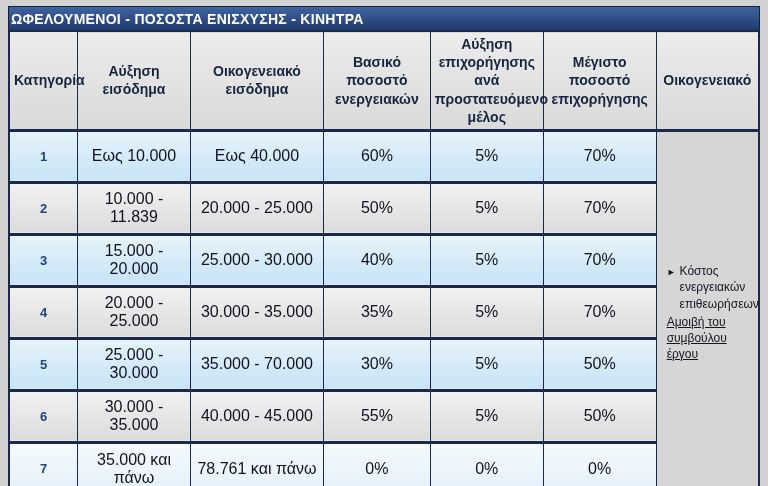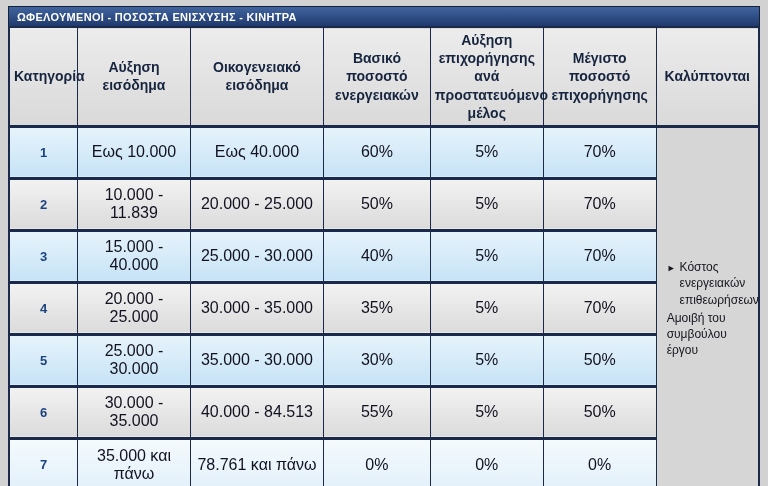--- a/index.html
+++ b/index.html
@@ -31,22 +31,22 @@
   .wrap{padding:6px 8px 8px 8px;}
   .page-title{
     font-size:13px;font-weight:bold;color:#15151f;
     letter-spacing:0.2px;
     margin:2px 0 8px 2px;
   }
   .table-block{width:752px;}
   .banner{
     background:linear-gradient(180deg,var(--banner-bg-top) 0%,var(--banner-bg-bottom) 100%);
     color:#ffffff;
-    font-size:11px;font-weight:bold;letter-spacing:0.3px;
-    padding:4px 8px 3px 8px;
+    font-size:14px;font-weight:bold;letter-spacing:0.3px;
+    padding:4px 8px 3px 2px;
     border:1px solid #142238;
     border-bottom:none;
   }
   table{
     border-collapse:collapse;
     width:752px;
     table-layout:fixed;
     border:2px solid var(--border-color);
     background:#ffffff;
   }
@@ -76,21 +76,21 @@
   td.covered-cell{
     background:var(--covered-bg) !important;
     vertical-align:middle;
     text-align:left;
     padding:8px 8px 8px 10px;
     font-size:12px;
     line-height:1.35;
     color:#15151f;
   }
   .covered-item{display:flex;align-items:flex-start;margin:0;}
-  .covered-item + .covered-item{margin-top:2px;}
+  .covered-item + .covered-item{margin-top:2px;text-decoration:underline;}
   .arrow{
     font-size:9px;
     margin:3px 4px 0 0;
     flex:0 0 auto;
     color:#15151f;
   }
 </style>
 </head>
 <body>
 
@@ -112,21 +112,21 @@
         <col style="width:102px">
       </colgroup>
       <thead>
         <tr>
           <th>Κατηγορία</th>
           <th>Αύξηση εισόδημα</th>
           <th>Οικογενειακό εισόδημα</th>
           <th>Βασικό ποσοστό ενεργειακών</th>
           <th>Αύξηση επιχορήγησης ανά προστατευόμενο μέλος</th>
           <th>Μέγιστο ποσοστό επιχορήγησης</th>
-          <th>Καλύπτονται</th>
+          <th>Οικογενειακό</th>
         </tr>
       </thead>
       <tbody>
         <tr class="row-blue">
           <td class="cell-category">1</td>
           <td>Εως 10.000</td>
           <td>Εως 40.000</td>
           <td>60%</td>
           <td>5%</td>
           <td>70%</td>
@@ -143,46 +143,46 @@
         <tr class="row-gray">
           <td class="cell-category">2</td>
           <td>10.000 - 11.839</td>
           <td>20.000 - 25.000</td>
           <td>50%</td>
           <td>5%</td>
           <td>70%</td>
         </tr>
         <tr class="row-blue">
           <td class="cell-category">3</td>
-          <td>15.000 - 40.000</td>
+          <td>15.000 - 20.000</td>
           <td>25.000 - 30.000</td>
           <td>40%</td>
           <td>5%</td>
           <td>70%</td>
         </tr>
         <tr class="row-gray">
           <td class="cell-category">4</td>
           <td>20.000 - 25.000</td>
           <td>30.000 - 35.000</td>
           <td>35%</td>
           <td>5%</td>
           <td>70%</td>
         </tr>
         <tr class="row-blue">
           <td class="cell-category">5</td>
           <td>25.000 - 30.000</td>
-          <td>35.000 - 30.000</td>
+          <td>35.000 - 70.000</td>
           <td>30%</td>
           <td>5%</td>
           <td>50%</td>
         </tr>
         <tr class="row-gray">
           <td class="cell-category">6</td>
           <td>30.000 - 35.000</td>
-          <td>40.000 - 84.513</td>
+          <td>40.000 - 45.000</td>
           <td>55%</td>
           <td>5%</td>
           <td>50%</td>
         </tr>
         <tr class="row-light">
           <td class="cell-category">7</td>
           <td>35.000 και πάνω</td>
           <td>78.761 και πάνω</td>
           <td>0%</td>
           <td>0%</td>

